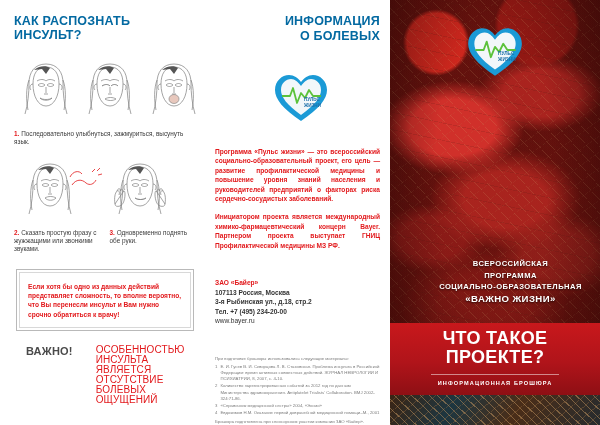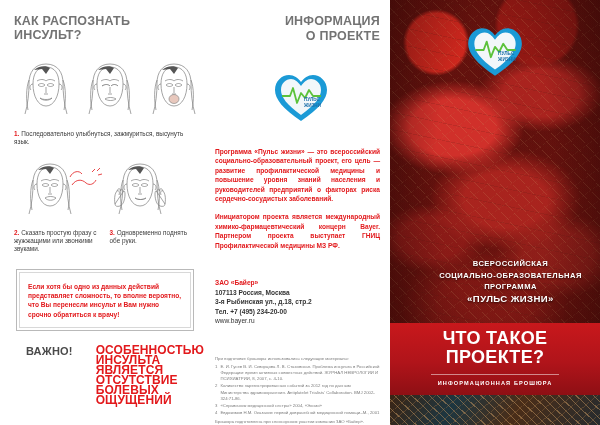--- a/index.html
+++ b/index.html
@@ -7,21 +7,21 @@
     width: 600px; height: 425px;
     font-family: "Liberation Sans", sans-serif;
     background: #ffffff;
     overflow: hidden;
   }
   .sheet { position: relative; width: 600px; height: 425px; display: flex; }
 
   
   .panel-left { position: relative; width: 207px; height: 425px; background: #fff; padding: 14px 12px 0 14px; }
   .h-red {
-    color: #737373; font-weight: bold; letter-spacing: .2px;
+    color: #0369a1; font-weight: bold; letter-spacing: .2px;
   }
   .title-left { font-size: 12.5px; line-height: 14px; margin-bottom: 18px; }
 
   .faces-row { display: flex; gap: 4px; justify-content: flex-start; margin-left: 2px; }
   .face-wrap { width: 60px; height: 62px; position: relative; }
 
   .step-text { font-size: 6.4px; line-height: 8.3px; color: #3b3b3b; }
   .step-num { color: #e2191c; font-weight: bold; }
   .step-block-1 { margin-top: 8px; width: 175px; }
 
@@ -35,21 +35,21 @@
   }
   .alert-inner {
     width: 100%; height: 100%; border: 1px solid #d8d8d8;
     display: flex; align-items: center; justify-content: center;
     padding: 5px 8px;
   }
   .alert-text { color: #e2191c; font-size: 6.6px; line-height: 9.2px; font-weight: bold; }
 
   .important-row { display: flex; align-items: flex-start; gap: 23px; margin: 14px 0 0 12px; }
   .important-word { color: #4a4a4a; font-size: 11px; font-weight: bold; letter-spacing: .2px; white-space: nowrap; }
-  .important-body { color: #e2191c; font-size: 12px; line-height: 10px; font-weight: bold; letter-spacing: .1px; }
+  .important-body { color: #e2191c; font-size: 10px; line-height: 10px; font-weight: normal; letter-spacing: .1px; }
 
   
   .panel-mid { position: relative; width: 183px; height: 425px; background: #fff; padding: 14px 10px 2px 8px; }
   .title-mid { font-size: 12.5px; line-height: 14.5px; text-align: right; }
 
   .logo-mid { margin: 28px 0 0 56px; }
 
   .body-red { color: #e2191c; font-size: 6.6px; line-height: 9.4px; font-weight: bold; text-align: justify; }
   .para-1 { margin-top: 20px; }
   .para-2 { margin-top: 9px; }
@@ -255,21 +255,21 @@
     <div class="important-row">
       <div class="important-word">ВАЖНО!</div>
       <div class="important-body">ОСОБЕННОСТЬЮ ИНСУЛЬТА ЯВЛЯЕТСЯ ОТСУТСТВИЕ БОЛЕВЫХ ОЩУЩЕНИЙ</div>
     </div>
   </section>
 
   <section class="panel-mid">
 
     <h1 class="h-red title-mid">
       <span>ИНФОРМАЦИЯ</span><br>
-      <span>О ПРОЕКТЕ</span>
+      <span>О БОЛЕВЫХ</span>
     </h1>
 
     <div class="logo-mid">
       <svg width="60" height="52" viewBox="0 0 60 52">
         <path d="M30 50 C12 38 4 28 4 19 C4 10 11 4 18 4 C23 4 27 7 30 11 C33 7 37 4 42 4 C49 4 56 10 56 19 C56 28 48 38 30 50 Z" fill="#1b9ad6"></path>
         <path d="M30 44 C16 34 10 26 10 19 C10 12 15 8 20 8 C24 8 27 11 30 15 C33 11 36 8 40 8 C45 8 50 12 50 19 C50 26 44 34 30 44 Z" fill="#f2f7fa"></path>
         <path d="M11 25 L19 25 L22 17 L26 32 L30 22 L34 27 L38 19 L42 25 L50 25" fill="none" stroke="#5cc23b" stroke-width="1.8" stroke-linejoin="round"></path>
         <text x="33" y="30" font-family="Liberation Sans, sans-serif" font-size="4.6" font-weight="bold" fill="#1b6ea8">ПУЛЬС</text>
         <text x="33" y="35.5" font-family="Liberation Sans, sans-serif" font-size="4.6" font-weight="bold" fill="#1b6ea8">ЖИЗНИ</text>
       </svg>
@@ -320,23 +320,23 @@
         <path d="M30 50 C12 38 4 28 4 19 C4 10 11 4 18 4 C23 4 27 7 30 11 C33 7 37 4 42 4 C49 4 56 10 56 19 C56 28 48 38 30 50 Z" fill="#1b9ad6"></path>
         <path d="M30 44 C16 34 10 26 10 19 C10 12 15 8 20 8 C24 8 27 11 30 15 C33 11 36 8 40 8 C45 8 50 12 50 19 C50 26 44 34 30 44 Z" fill="#f2f7fa"></path>
         <path d="M11 25 L19 25 L22 17 L26 32 L30 22 L34 27 L38 19 L42 25 L50 25" fill="none" stroke="#5cc23b" stroke-width="1.8" stroke-linejoin="round"></path>
         <text x="33" y="30" font-family="Liberation Sans, sans-serif" font-size="4.6" font-weight="bold" fill="#1b6ea8">ПУЛЬС</text>
         <text x="33" y="35.5" font-family="Liberation Sans, sans-serif" font-size="4.6" font-weight="bold" fill="#1b6ea8">ЖИЗНИ</text>
       </svg>
     </div>
 
     <div class="program-title">
       <div>ВСЕРОССИЙСКАЯ</div>
+      <div>ПРОГРАММА</div>
       <div>СОЦИАЛЬНО-ОБРАЗОВАТЕЛЬНАЯ</div>
-      <div>ПРОГРАММА</div>
-      <div class="quoted">«ПУЛЬС ЖИЗНИ»</div>
+      <div class="quoted">«ВАЖНО ЖИЗНИ»</div>
     </div>
 
     <div class="red-band">
       <div class="band-title">
         <div>ЧТО ТАКОЕ</div>
         <div>ПРОЕКТЕ?</div>
       </div>
       <div class="band-rule"></div>
       <div class="band-sub">ИНФОРМАЦИОННАЯ БРОШЮРА</div>
     </div>

